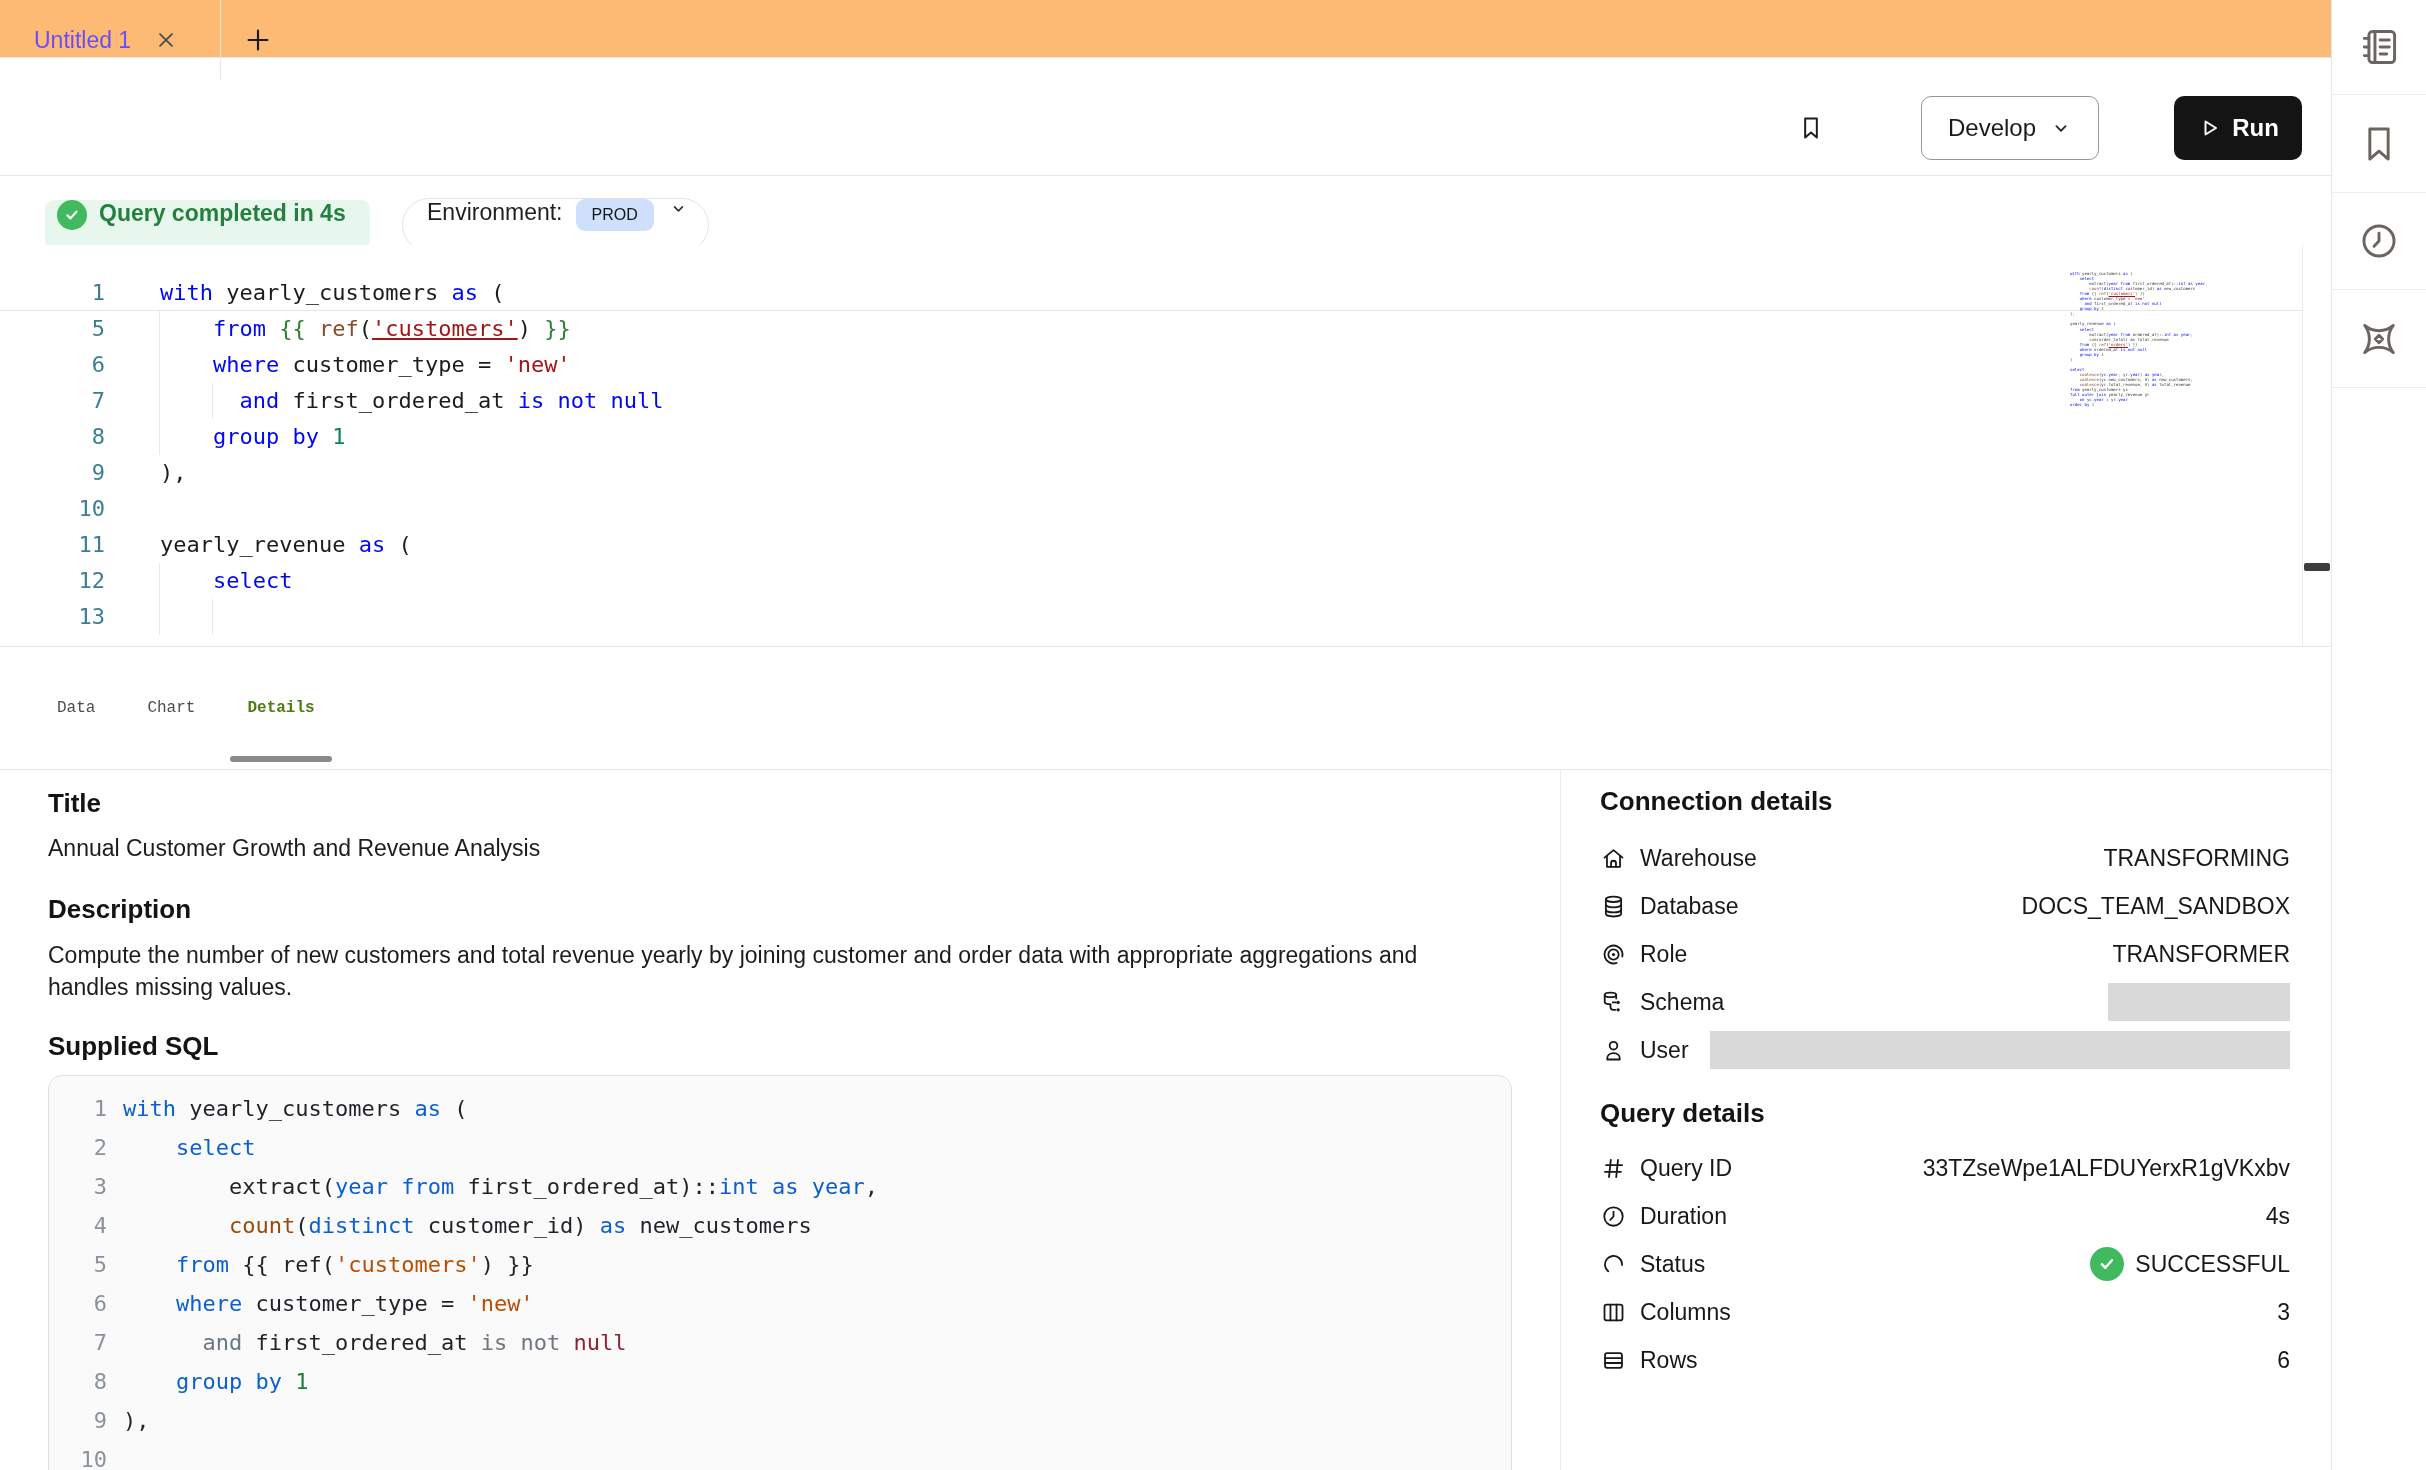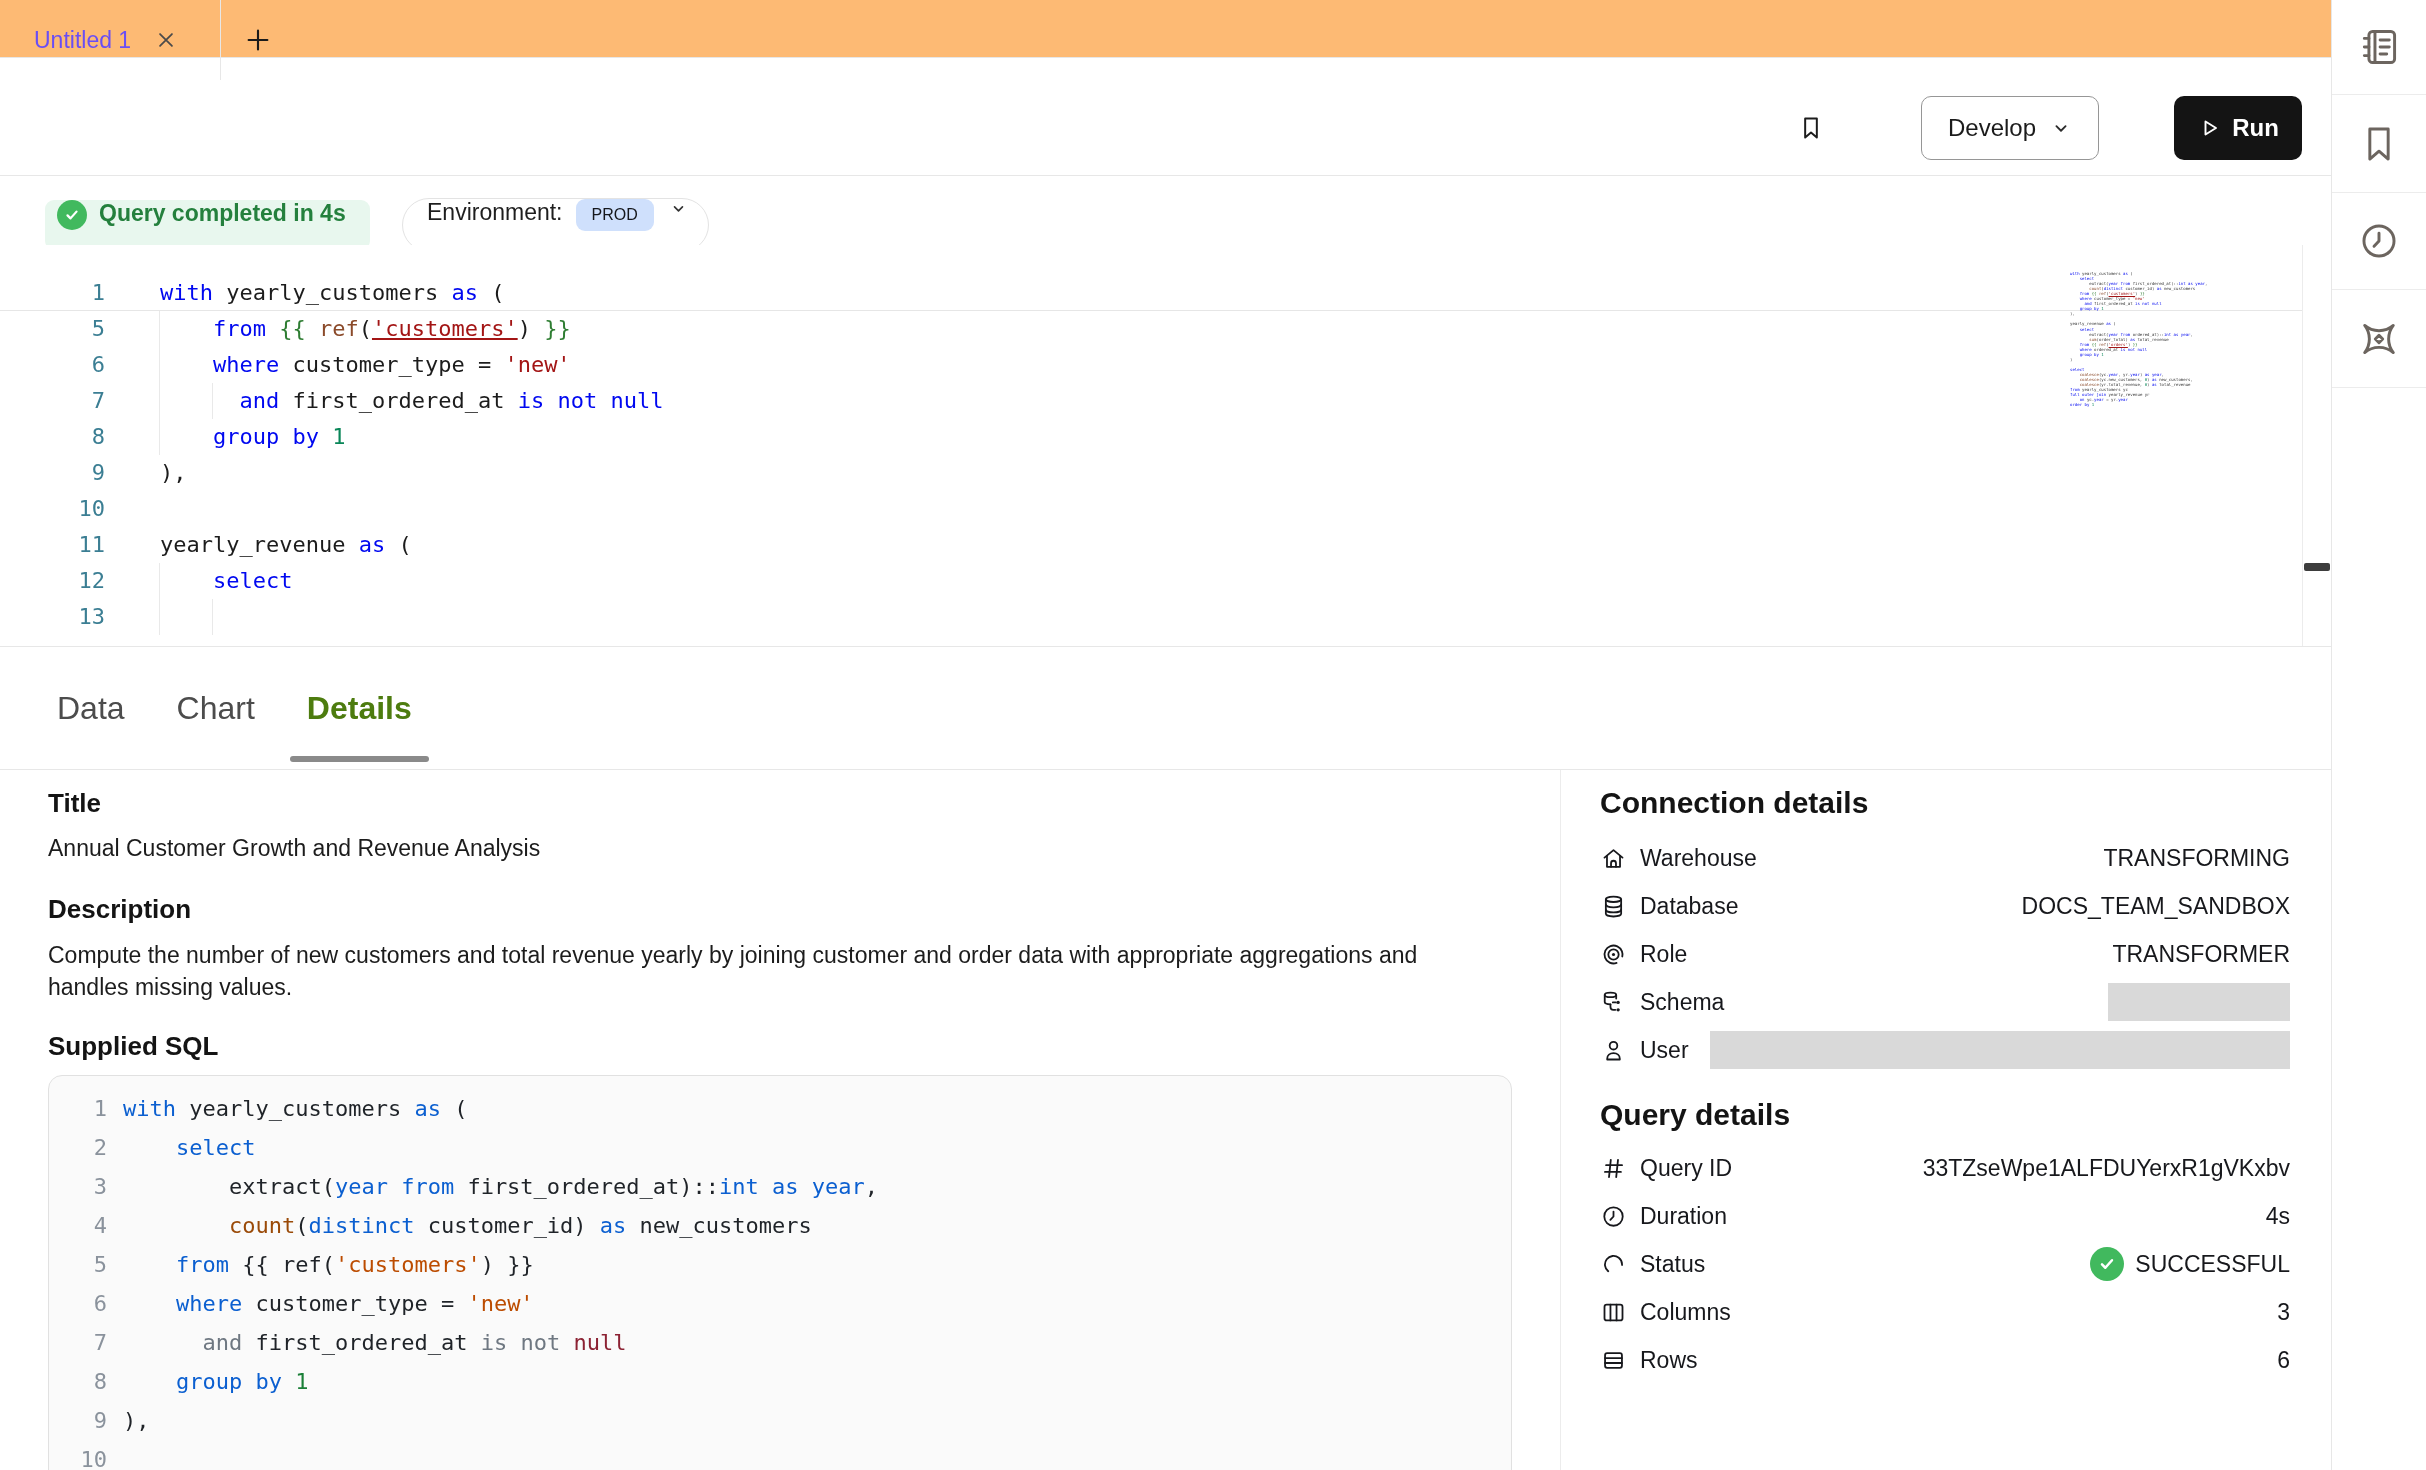--- a/index.html
+++ b/index.html
@@ -53,38 +53,38 @@
   .gh .kw { color:#0b5fd0; }
   .gh .kw2 { color:#6e7781; }
   .gh .nul { color:#8c2233; }
   .gh .str { color:#bc4c00; }
   .gh .fn { color:#9a4a08; }
   .gh .num { color:#1a7f37; }
   .gh .jinja, .gh .ref { color:#1f2328; }
 
   
   .viewtabs { position:absolute; left:0; top:646px; width:2331px; height:124px; border-top:1px solid var(--divider); border-bottom:1px solid var(--divider); display:flex; align-items:stretch; padding-left:31px; background:#fff; }
-  .vtab { position:relative; display:flex; align-items:center; padding:0 17px; margin:0 9px; font-size:32px; color:#4c4c4c; background:none; border:none; cursor:pointer; font-family:Liberation Sans, sans-serif; }
+  .vtab { position:relative; display:flex; align-items:center; padding:0 17px; margin:0 9px; font-size:16px; color:#4c4c4c; background:none; border:none; cursor:pointer; font-family:Liberation Mono, monospace; }
   .vtab.active { color:#4d7c0f; font-weight:600; }
   .vtab.active::after { content:""; position:absolute; left:0; right:0; bottom:7px; height:6px; background:#8a8a8a; border-radius:3px; }
 
   
   .details { position:absolute; left:0; top:770px; width:2331px; height:700px; background:#fff; }
   .vdivider { position:absolute; left:1560px; top:0; width:1px; height:700px; background:#ececec; }
   .sec-h { position:absolute; left:48px; font-size:26px; font-weight:700; color:#141414; }
   .sec-v { position:absolute; left:48px; font-size:23px; color:#1c1c1c; }
   #desc-text { width:1395px; line-height:32px; }
   .sqlbox { position:absolute; left:48px; top:305px; width:1464px; height:480px; background:#fafafa; border:1.5px solid #e1e1e1; border-radius:14px; padding:13px 0 0 16px; overflow:hidden; font-family:"DejaVu Sans Mono", monospace; }
   .sqlrow { height:39px; display:flex; white-space:pre; }
   .sqlrow .g2 { width:42px; text-align:right; color:#8a929c; font-size:22px; line-height:39px; flex:0 0 auto; }
   .sqlrow .c2 { margin-left:16px; font-size:22px; line-height:39px; color:#1f2328; }
 
   
   .rpanel { position:absolute; left:1600px; top:0; width:690px; }
-  .panel-h { position:absolute; font-size:30px; font-weight:700; color:#141414;text-align:right; }
+  .panel-h { position:absolute; font-size:26px; font-weight:700; color:#141414;text-align:right; }
   .drows { position:absolute; width:690px; }
   .drow { height:48px; display:flex; align-items:center; gap:13px; }
   .drow .dicon { width:27px; height:27px; color:#17181c; flex:0 0 auto; display:flex; align-items:center; justify-content:center; }
   .drow .dicon svg { width:27px; height:27px; }
   .dlabel { font-size:23px; color:#17181c; white-space:nowrap; }
   .dvalue { margin-left:auto; font-size:23px; color:#17181c; display:flex; align-items:center; white-space:nowrap; }
   .redact-sm { margin-left:auto; width:182px; height:38px; background:var(--redact); }
   .redact-lg { margin-left:8px; flex:1; height:38px; background:var(--redact); }
   .dvalue .scircle { width:34px; height:34px; margin-right:11px; }
 

